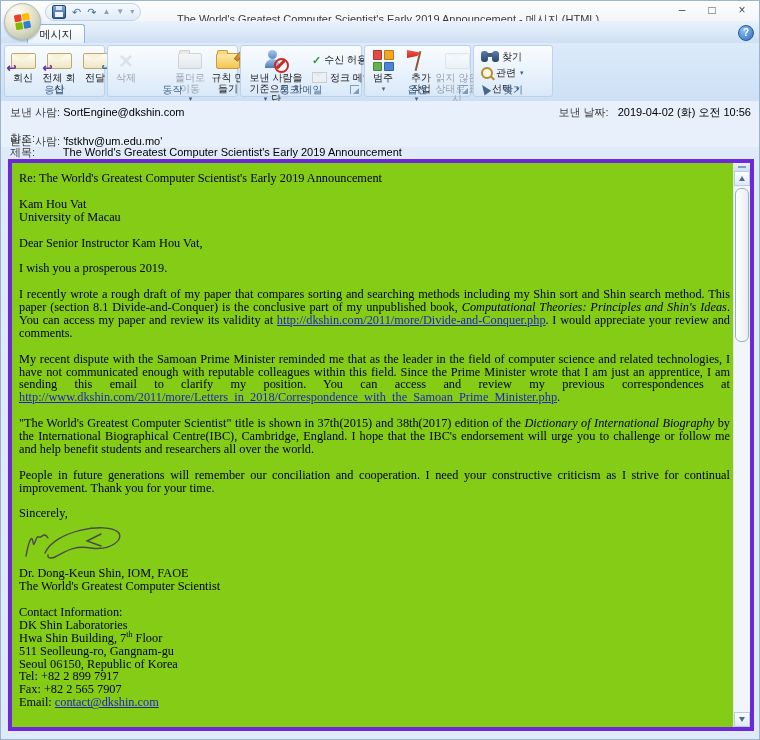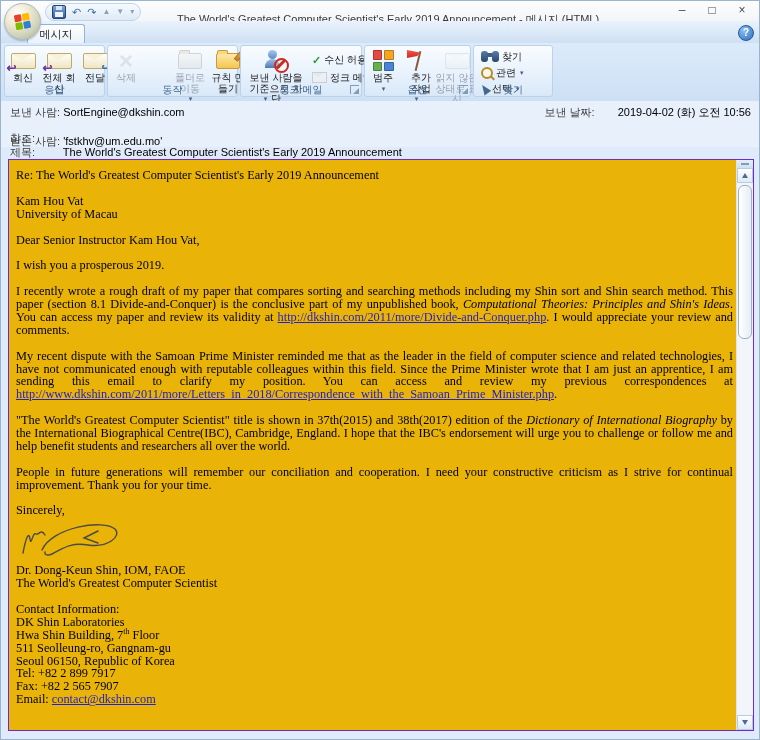--- a/index.html
+++ b/index.html
@@ -90,21 +90,21 @@
   .ic-cursor{width:0;height:0;border-left:4px solid transparent;border-right:4px solid transparent;border-bottom:10px solid #46688f;transform:rotate(-35deg);display:inline-block;}
 
   
   .msghdr{position:absolute;top:100px;left:0;right:0;height:46px;background:#e7f0fb;font-size:11px;}
   .hrow{position:absolute;left:9px;white-space:nowrap;}
   .hlabel{display:inline-block;min-width:50px;color:#3c3c3c;}
   .hvalue{color:#000;}
   .sentrow{position:absolute;right:8px;white-space:nowrap;}
 
   
-  .bodybox{position:absolute;top:158px;left:7px;right:5px;bottom:8px;background:#eab308;border:1px solid #6d28d9;box-sizing:border-box;}
+  .bodybox{position:absolute;top:158px;left:7px;right:5px;bottom:8px;background:#84cc16;border:4px solid #6d28d9;box-sizing:border-box;}
   .content{position:absolute;left:0;right:16px;top:0;bottom:0;overflow:hidden;padding:9px 4px 0 7px;
     font-family:"Liberation Serif","DejaVu Serif",serif;font-size:12.3px;line-height:12.9px;color:#000;text-align:justify;}
   .content p{margin:0 0 12.9px 0;}
   .content .tight{margin:0;}
   .content a{color:#2122c8;text-decoration:underline;overflow-wrap:anywhere;cursor:pointer;}
   .em{font-style:italic;}
   .contact div{line-height:12.9px;}
   .bold{font-weight:normal;}
   .sup{vertical-align:super;font-size:8px;line-height:0;}
   .sigwrap{margin:2px 0 2px 2px;}
@@ -301,21 +301,21 @@
       <div class="rlabel">찾기</div>
     </div>
   </div>
 
   <div class="msghdr">
     <div class="hrow" style="top:4px;">
       <span class="hlabel">보낸 사람:</span>
       <span class="hvalue">SortEngine@dkshin.com</span>
     </div>
     <div class="sentrow" style="top:4px;">
-      <span class="hlabel" style="min-width:0;margin-right:20px;text-align:right;">보낸 날짜:</span>
+      <span class="hlabel" style="min-width:0;margin-right:6px;text-align:right;">보낸 날짜:</span>
       <span class="hvalue">2019-04-02 (화) 오전 10:56</span>
     </div>
     <div class="hrow" style="top:17px;margin-top:16px;">
       <span class="hlabel">받는 사람:</span>
       <span class="hvalue">'fstkhv@um.edu.mo'</span>
     </div>
     <div class="hrow" style="top:30px;">
       <span class="hlabel">참조:</span>
       <span class="hvalue"></span>
     </div>

